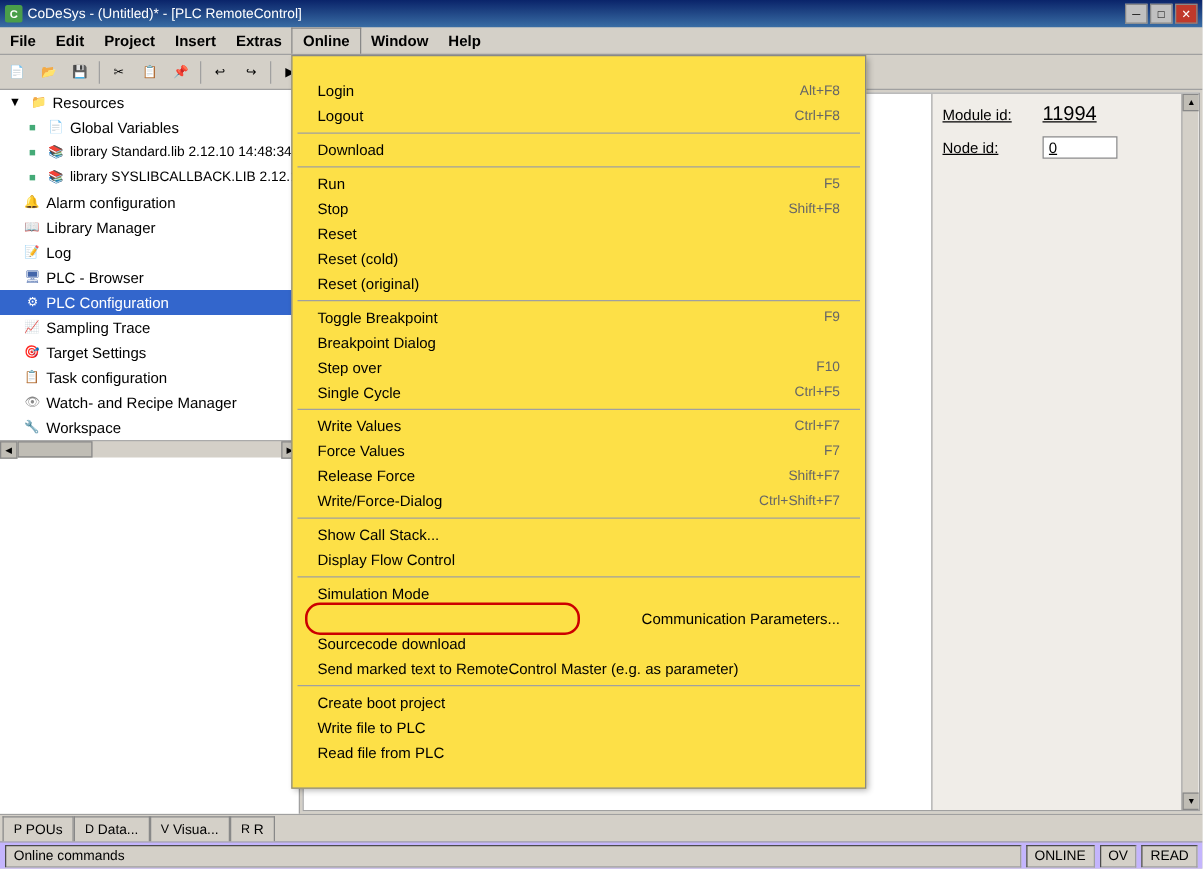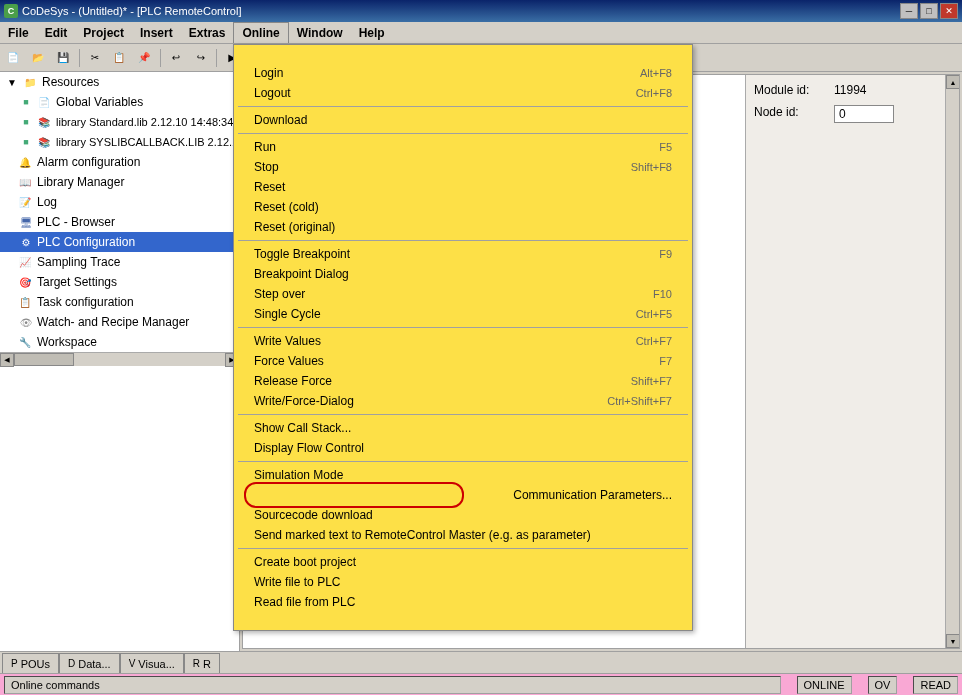--- a/index.html
+++ b/index.html
@@ -159,27 +159,27 @@
       background: white;
       margin: 2px;
       border: 1px solid #a0a0a0;
       position: relative;
       overflow: auto;
     }
 
     
     .status-bar {
       height: 22px;
-      background: #f9a8d4;
+      background: #c4b5fd;
       border-top: 1px solid #a0a0a0;
       display: flex;
       align-items: center;
       padding: 0 4px;
       font-size: 11px;
-      gap: 16px;
+      gap: 4px;
     }
     .status-panel {
       border: 1px inset #a0a0a0;
       padding: 1px 6px;
       height: 18px;
       display: flex;
       align-items: center;
       background: #d4d0c8;
       font-size: 11px;
     }
@@ -249,29 +249,30 @@
       top: 50%;
       transform: translateY(-50%);
       width: 220px;
       height: 26px;
       border: 2px solid #cc0000;
       border-radius: 12px;
       pointer-events: none;
     }
     .plc-config-row {
       display: flex;
-      align-items: flex-start;
+      align-items: center;
       margin-bottom: 8px;
+      text-decoration: underline;
     }
     .plc-config-label {
       width: 80px;
       font-size: 12px;
     }
     .plc-config-value {
-      font-size: 12px;
+      font-size: 16px;
       min-width: 60px;
     }
     .plc-config-input {
       border: 1px solid #888;
       height: 18px;
       padding: 1px 4px;
       font-size: 12px;
       width: 60px;
     }
 

